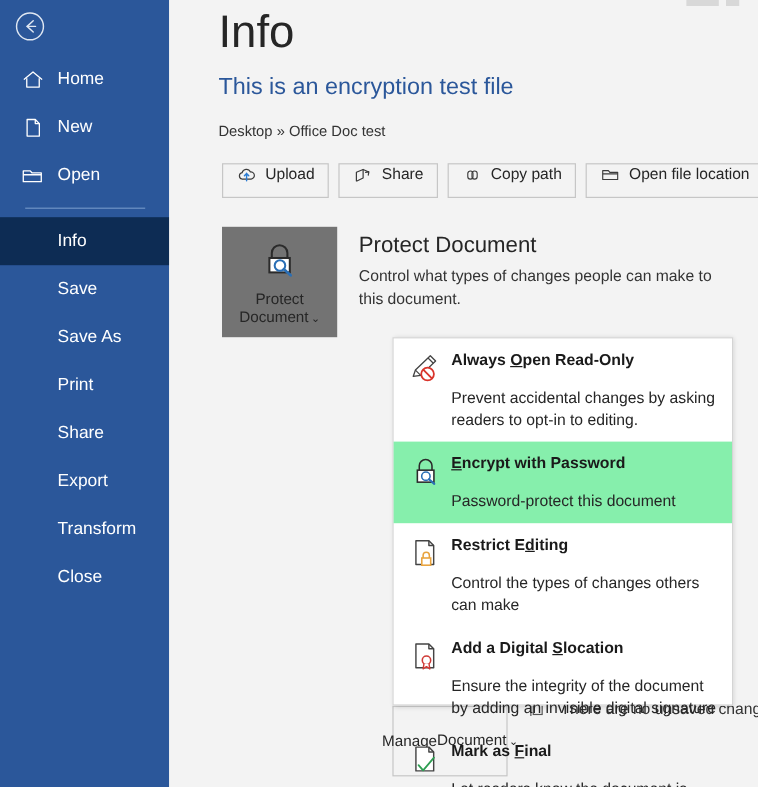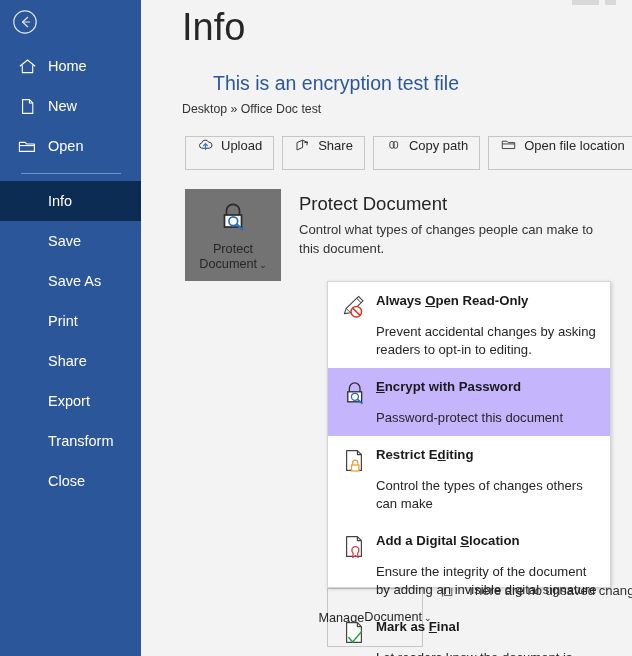--- a/index.html
+++ b/index.html
@@ -69,42 +69,41 @@
   .winbtn-stub i.b { left: 33px; width: 11px; }
 
   .page-title {
     position: absolute; left: 41px; top: 6px;
     font-size: 38px; font-weight: 400;
     color: #262626; letter-spacing: 0px;
     font-family: "Liberation Sans", sans-serif;
   }
 
   .doc-title {
-    position: absolute; left: 41px; top: 72px;
+    position: absolute; left: 41px; top: 61px;
     font-size: 19.5px; color: #2b579a; font-weight: 400;
     white-space: nowrap;
-    margin-left: 31px;
   }
   .doc-path {
     position: absolute; left: 41px; top: 102px;
     font-size: 12.3px; color: #333333;
     white-space: nowrap;
   }
 
   
   .toolbar {
     position: absolute; left: 44px; top: 136px;
     display: flex; gap: 8px;
   }
   .tb-btn {
     height: 29px;
     border: 1px solid #c6c6c6;
     background: #f3f3f3;
-    display: flex; align-items: flex-end;
-    padding: 16px 11px;
+    display: flex; align-items: flex-start;
+    padding: 0 11px;
     gap: 7px;
     font-size: 13px; color: #262626;
     cursor: pointer;
     white-space: nowrap;
   }
   .tb-btn .tb-ico {
     width: 17px; height: 17px;
     display: flex; align-items: center; justify-content: center;
     flex: 0 0 auto;
   }
@@ -181,21 +180,21 @@
     border: 1px solid #d4d4d4;
     box-shadow: 1px 1px 4px rgba(0,0,0,0.16);
     z-index: 40;
   }
   .mi {
     position: relative;
     display: flex;
     padding: 9px 8px 9px 10px;
     cursor: pointer;
   }
-  .mi.hl { background: #c4b5fd; }
+  .mi.hl { background: #86efac; }
   .mi .mi-ico {
     width: 34px; flex: 0 0 34px;
     display: flex; align-items: flex-start; justify-content: center;
     padding-top: 1px;
   }
   .mi .mi-body { flex: 1 1 auto; padding-left: 4px; }
   .mi .mi-title {
     font-size: 13.2px; font-weight: bold; color: #1a1a1a;
     line-height: 17px; white-space: nowrap;
   }

